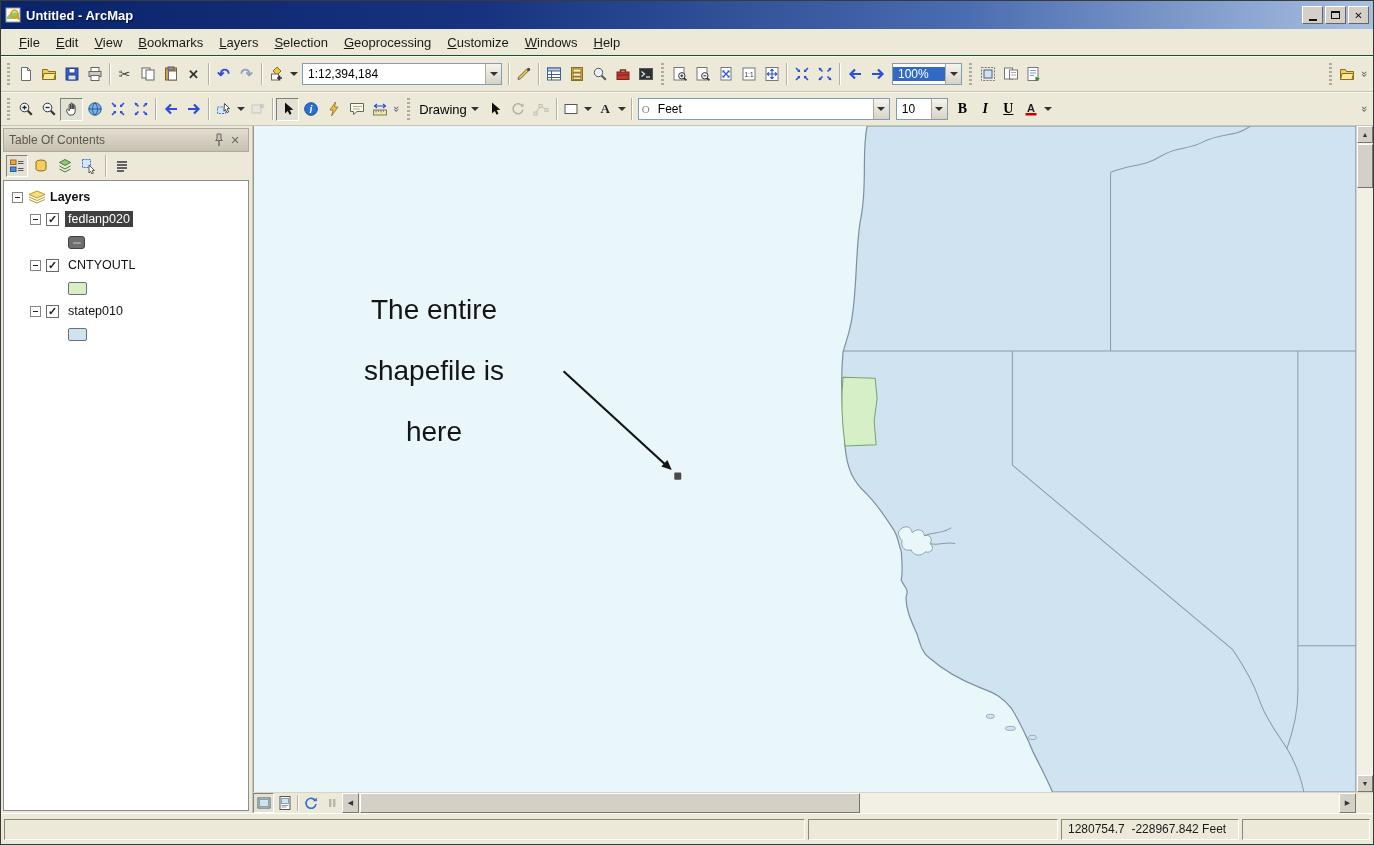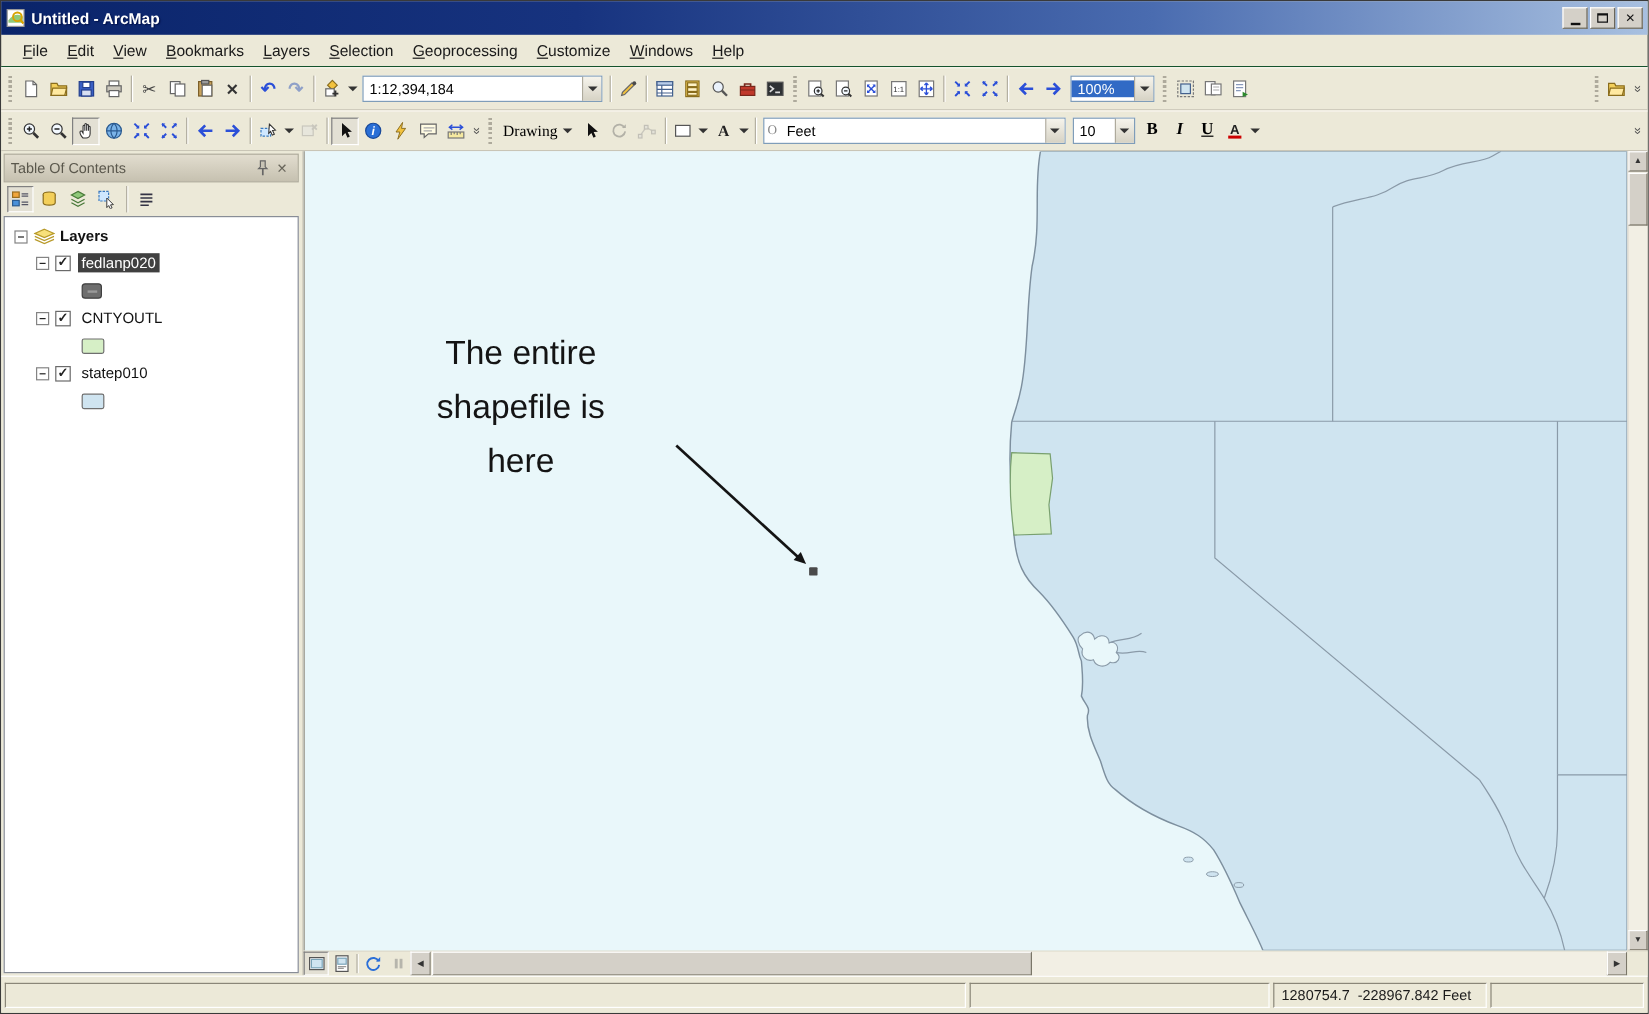--- a/index.html
+++ b/index.html
@@ -31,21 +31,21 @@
   .tb.pressed { background:#e3e0d4; border-color:#808080 #fff #fff #808080; }
   .tb.dis { opacity:.42; filter:grayscale(.9); }
   .drop { width:11px; height:23px; display:flex; align-items:center; justify-content:center; }
   .tri { width:0; height:0; border:4px solid transparent; border-top-color:#333; margin-top:4px; }
   .ic { width:16px; height:16px; display:flex; align-items:center; justify-content:center; }
   .ic svg { display:block; }
   .combo { display:flex; align-items:center; height:22px; border:1px solid #7f9db9; background:#fff; font-size:12px; margin:0 3px; }
   .combo .val { padding:0 5px; white-space:nowrap; flex:1; }
   .combo .val.hl { background:#316ac5; color:#fff; }
   .cbtn { width:16px; height:20px; background:linear-gradient(#f6f4ec,#d6d2c4); border-left:1px solid #aeaa9c; display:flex; align-items:center; justify-content:center; }
-  .label-btn { display:flex; align-items:center; font-size:13px; padding:2px 5px; gap:4px;font-family:Liberation Serif, serif; }
+  .label-btn { display:flex; align-items:center; font-size:13px; padding:2px 5px; gap:4px; }
   .label-btn::first-letter { text-decoration:underline; }
   .serifB { font-family:"Liberation Serif",serif; font-weight:bold; font-size:14px; }
   .serifI { font-family:"Liberation Serif",serif; font-style:italic; font-weight:bold; font-size:14px; }
   .serifU { font-family:"Liberation Serif",serif; font-weight:bold; font-size:14px; text-decoration:underline; }
   .ovf { color:#555; font-size:11px; transform:rotate(90deg); display:inline-block; margin:0 3px; }
   .spacer { flex:1; }
 
   
   .main { flex:1; display:flex; min-height:0; }
 
@@ -70,21 +70,21 @@
   .swatch.pt { width:17px; height:13px; border-radius:3px; border-color:#3f3f3f; position:relative; }
   .swatch.pt::after { content:""; position:absolute; left:4px; top:5px; width:8px; height:2px; background:#9a9a9a; }
 
   
   .map-wrap { flex:1; display:flex; flex-direction:column; min-width:0; }
   .map-area { flex:1; display:flex; min-height:0; }
   .canvas { flex:1; position:relative; background:#e9f7fa; border-left:1px solid #9a968a; overflow:hidden; }
   .canvas svg.map { position:absolute; inset:0; width:100%; height:100%; }
   .border-line { fill:none; stroke:#8a9aa8; stroke-width:1; }
   .annotation { position:absolute; left:55px; top:145px; width:250px; text-align:center; font-size:28px; line-height:45px; color:#141414; }
-  .annotation span { display:block; }
+  .annotation span { display:block;margin-top:16px; }
 
   
   .vscroll { width:17px; flex:0 0 17px; background:#f2efe4; display:flex; flex-direction:column; align-items:stretch; border-left:1px solid #d4d0c8; }
   .sbtn { height:17px; flex:0 0 17px; background:#d4d0c8; border:1px solid; border-color:#fff #7a7668 #7a7668 #fff; display:flex; align-items:center; justify-content:center; font-size:7px; color:#333; }
   .sbtn.h { width:17px; height:100%; flex:0 0 17px; }
   .vthumb { height:44px; margin-top:1px; background:#d4d0c8; border:1px solid; border-color:#fff #7a7668 #7a7668 #fff; }
   .vtrack { flex:1; }
   .map-bottom { height:21px; flex:0 0 21px; display:flex; align-items:stretch; background:#ece9d8; border-top:1px solid #d8d4c6; }
   .mb { width:21px; display:flex; align-items:center; justify-content:center; border:1px solid transparent; }
   .mb.pressed { background:#e3e0d4; border-color:#808080 #fff #fff #808080; }

